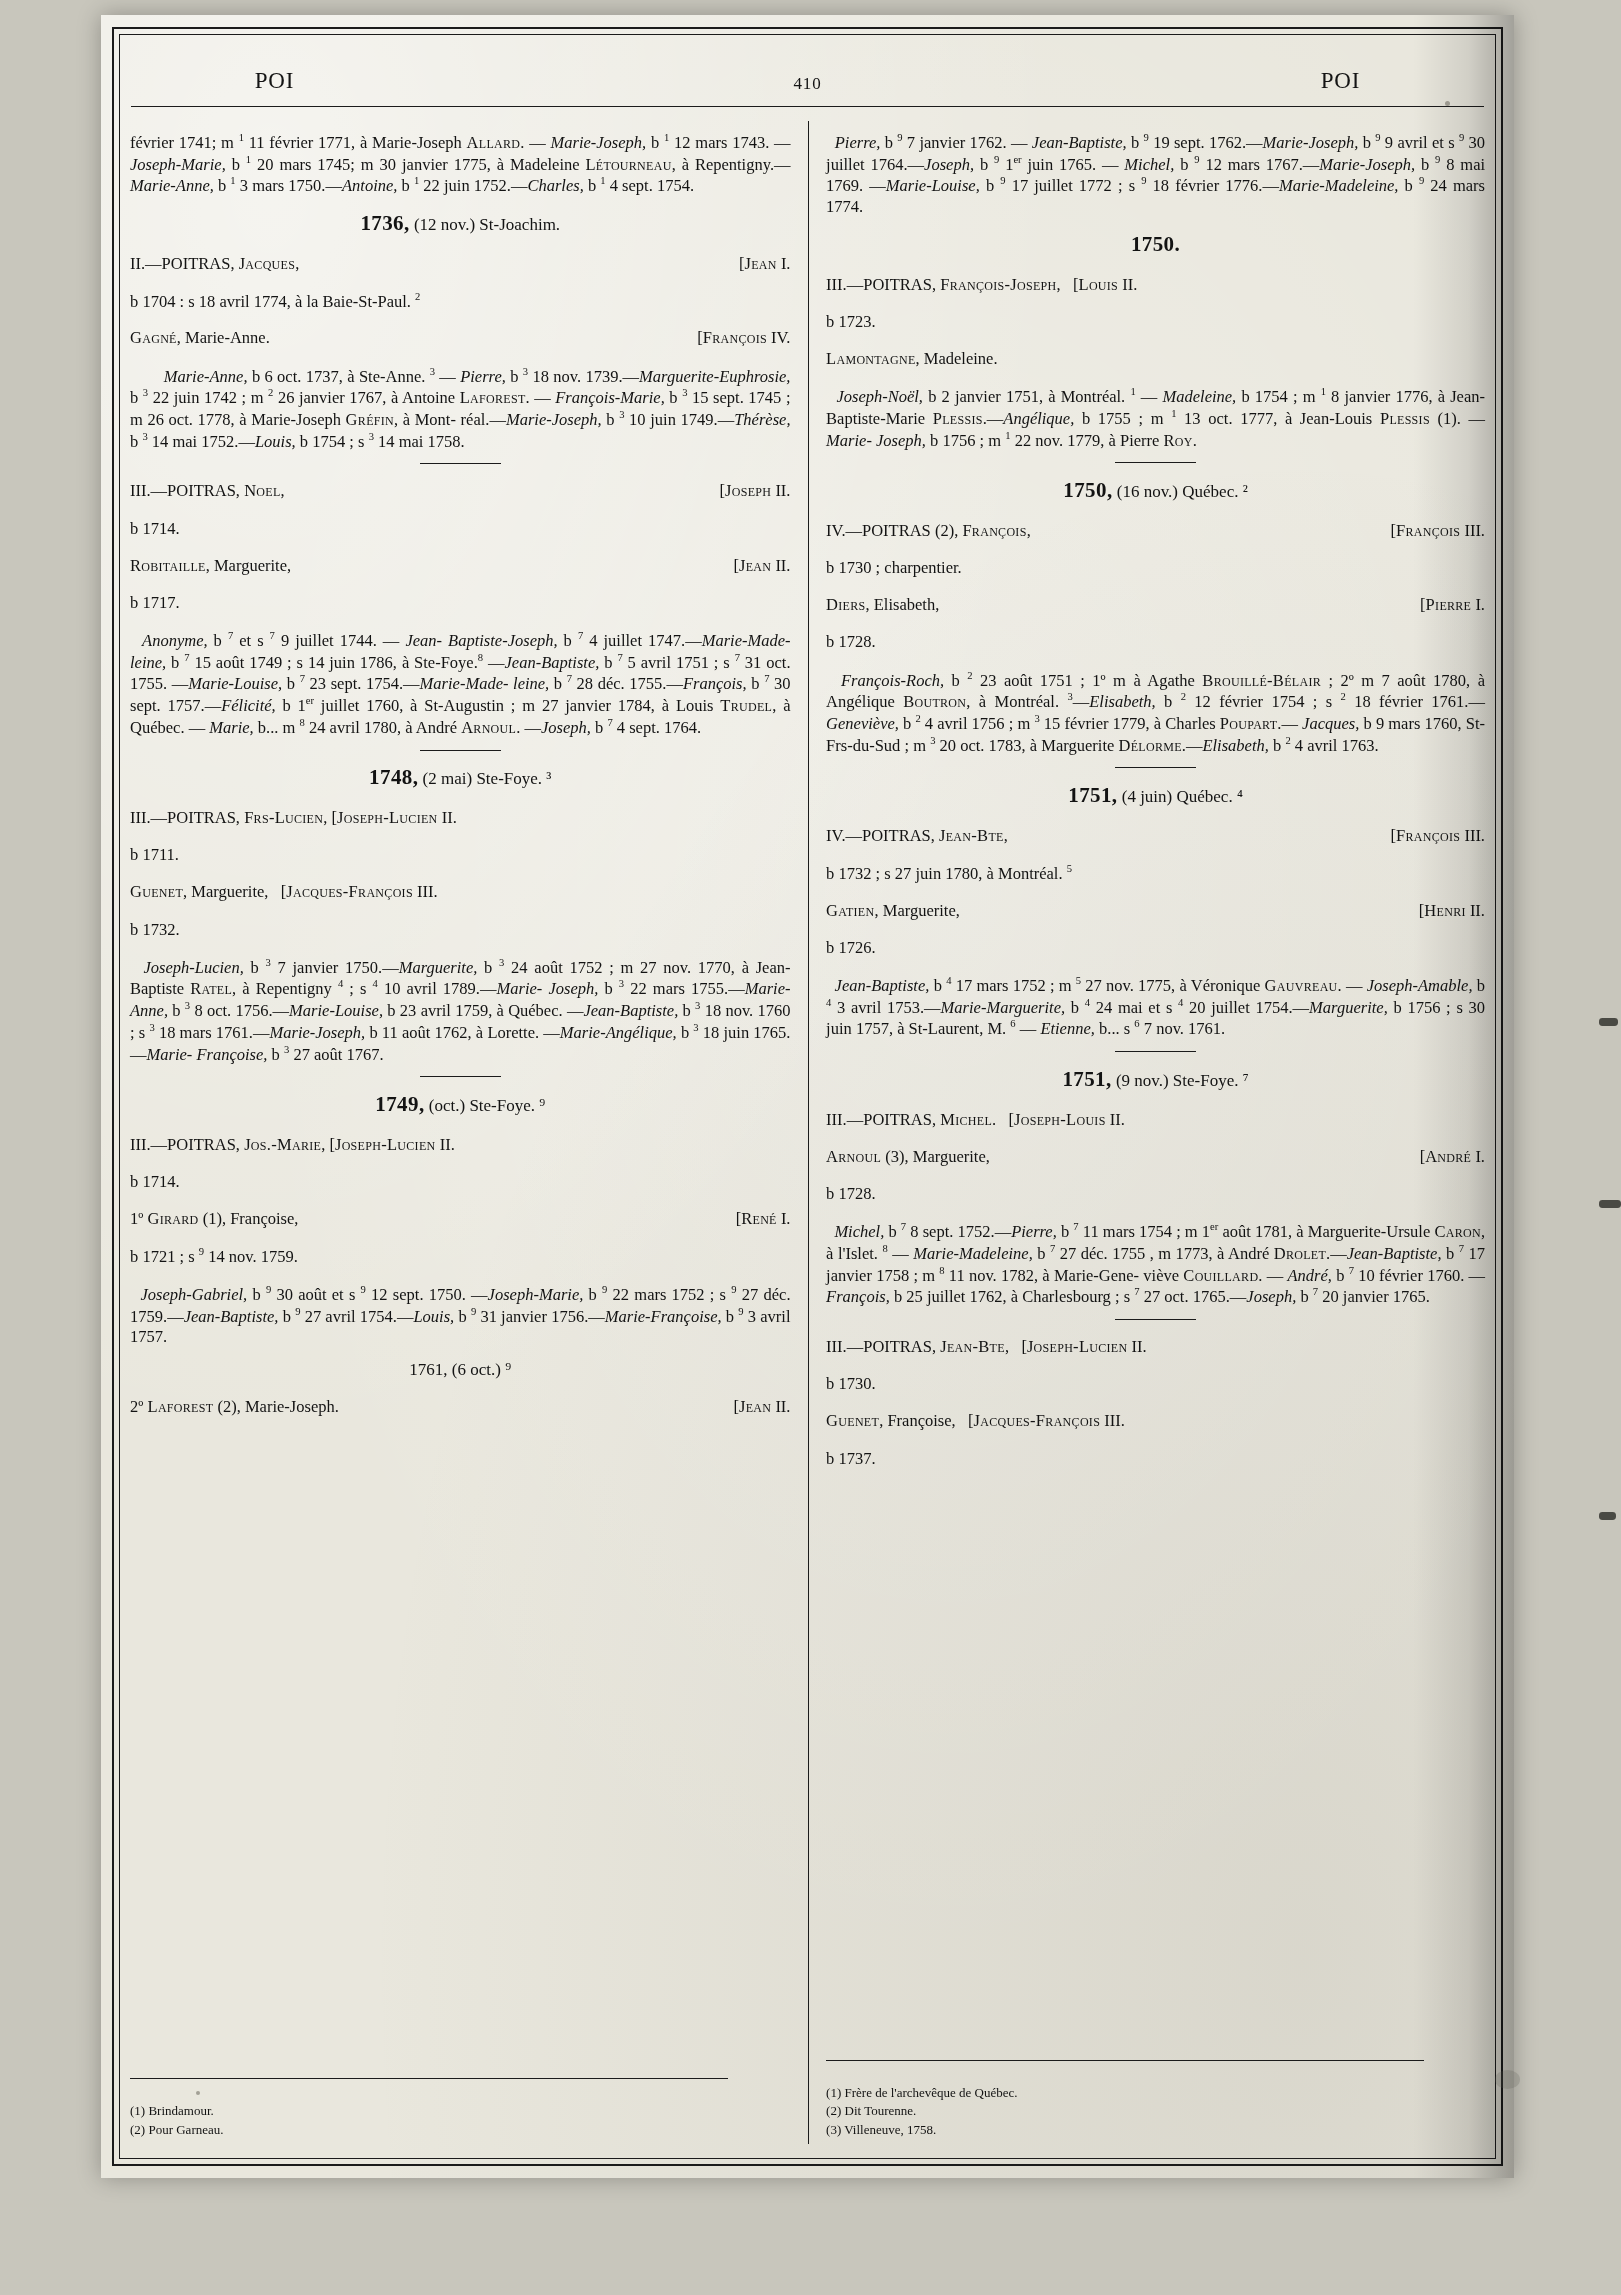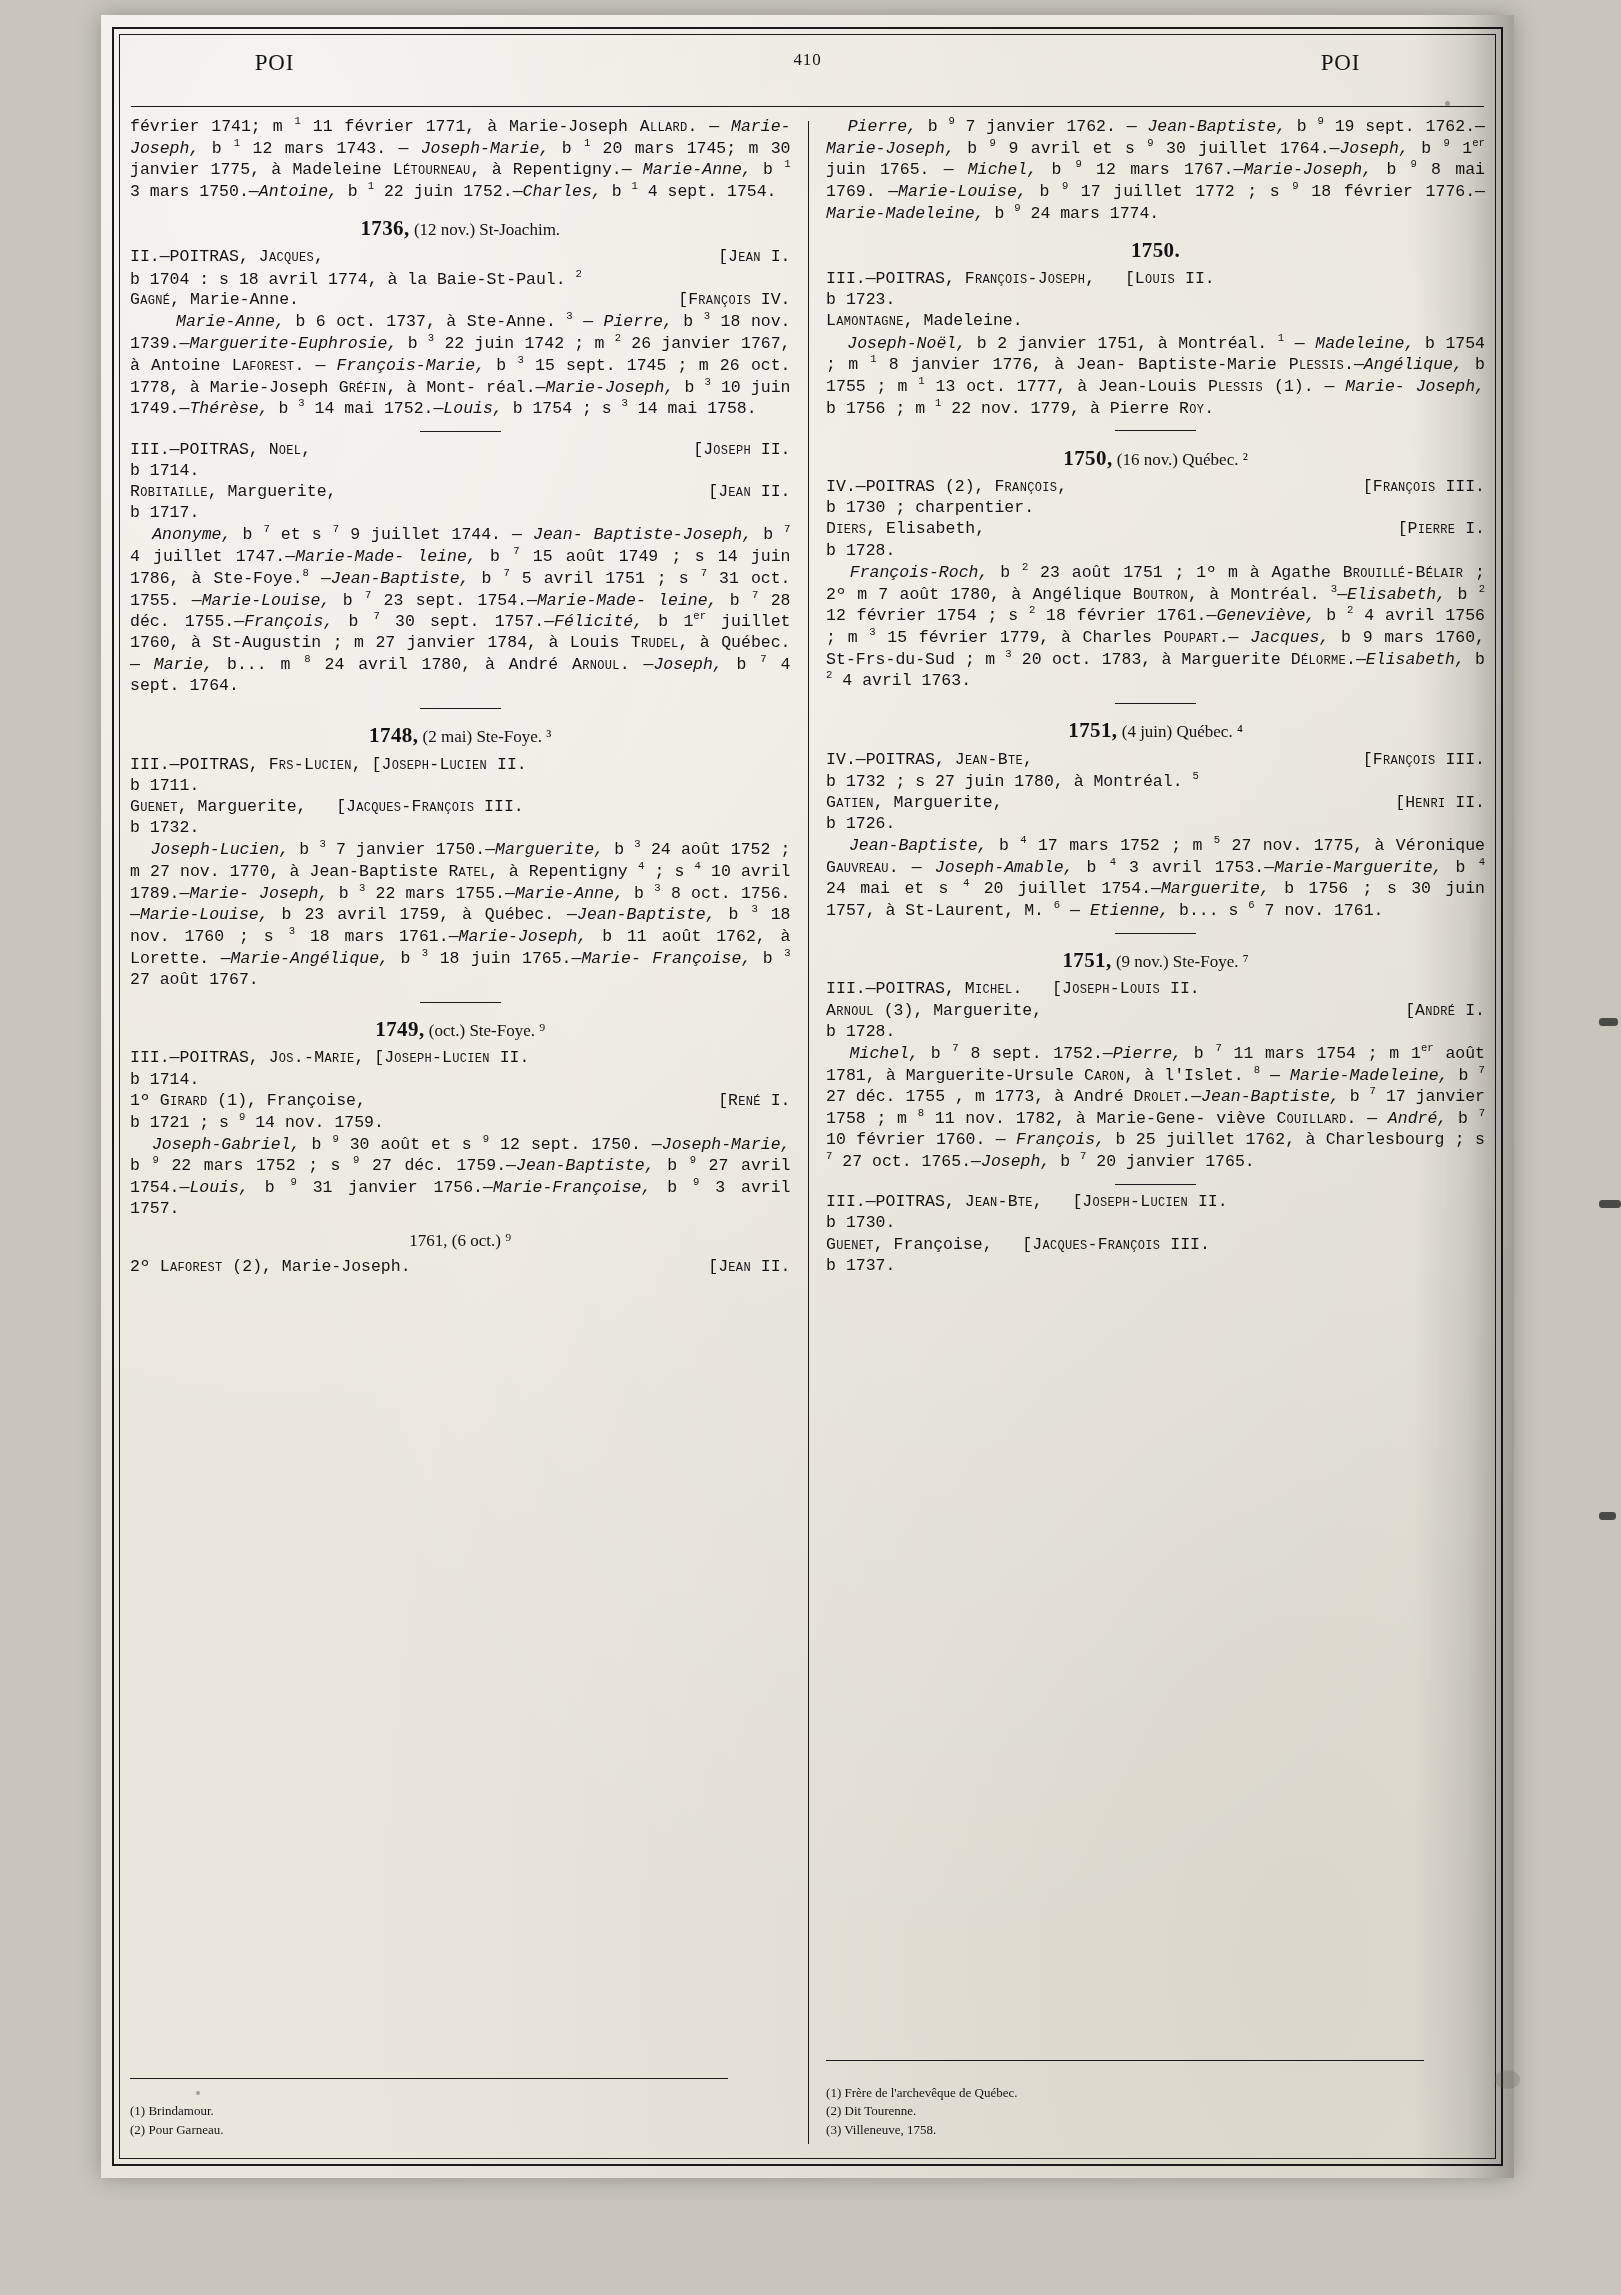--- a/index.html
+++ b/index.html
@@ -54,21 +54,21 @@
     border: 0.8px solid #1b1b1b;
   }
   
   #running-head {
     position: absolute;
     left: 34px;
     right: 34px;
     top: 35px;
     height: 44px;
     display: flex;
-    align-items: flex-start;
+    align-items: flex-end;
     justify-content: space-between;
     font-size: 23px;
     letter-spacing: 0.8px;
     color: #141414;
   }
   #running-head .folio {
     font-size: 17px;
   }
   .head-side { width: 279px; text-align: center; }
   #head-rule {
@@ -100,23 +100,22 @@
   .col.right { padding-left: 18.6px; }
   #col-divider {
     position: absolute;
     left: 50%;
     top: 106px;
     bottom: 34px;
     width: 0;
     border-left: 0.8px solid #1b1b1b;
   }
   p.entry {
-    margin: 0 0 0 0;
+    margin: 16px 0 0 0;
     text-indent: 0;
-    font-family: Liberation Mono, monospace;
   }
   .blk { margin-bottom: 11px; }
   .ind1 { margin-left: 25px; }
   .ind3 { margin-left: 17px; }
   .it { font-style: italic; }
   .sc {
     font-variant: small-caps;
     font-size: 16.5px;
     letter-spacing: 0.3px;
   }

